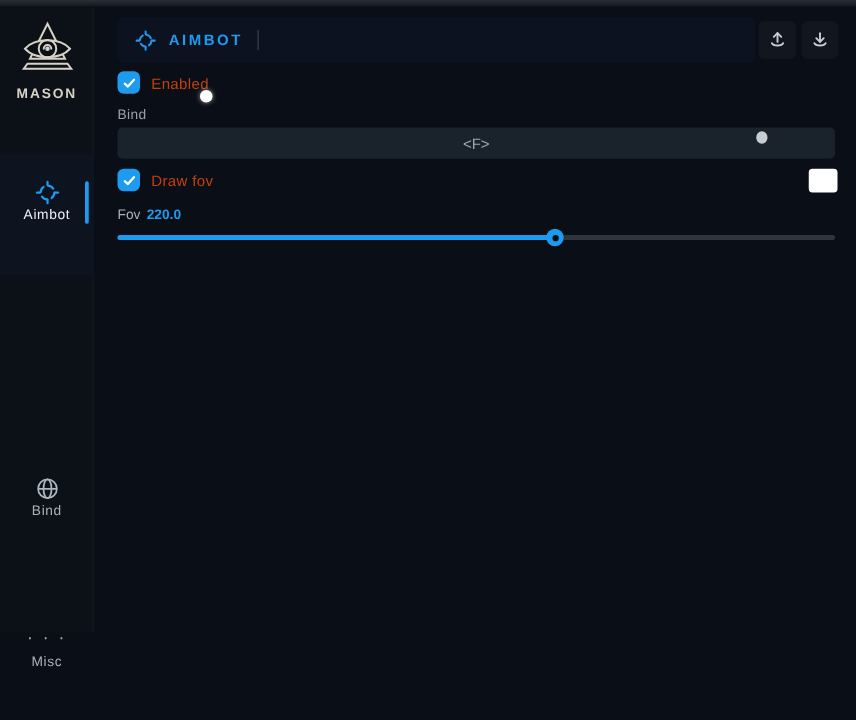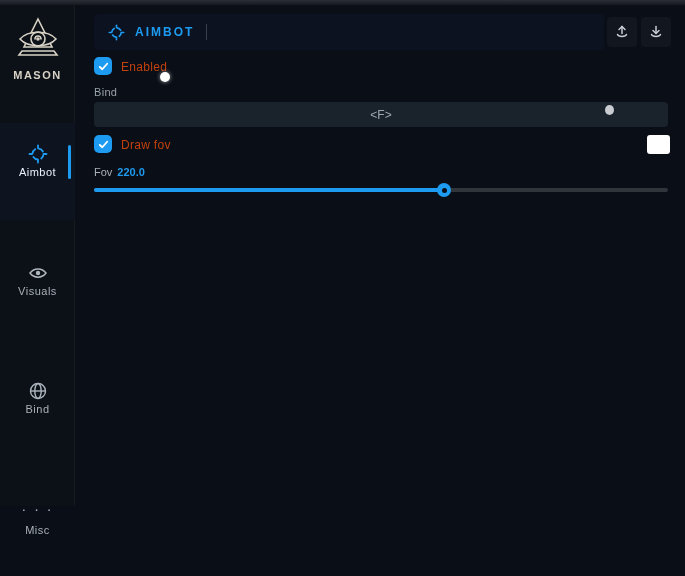--- a/index.html
+++ b/index.html
@@ -135,31 +135,20 @@
             <line x1="10" y1="1.5" x2="10" y2="4"></line>
             <line x1="10" y1="16" x2="10" y2="18.5"></line>
             <line x1="1.5" y1="10" x2="4" y2="10"></line>
             <line x1="16" y1="10" x2="18.5" y2="10"></line>
           </g>
         </svg>
       </span>
       <span class="nav-label">Aimbot</span>
     </div>
 
-    <div class="nav-item" style="top:258px;">
-      <span class="nav-icon">
-        <svg width="20" height="20" viewBox="0 0 20 20">
-          <g fill="none" stroke="#aeb6bf" stroke-width="1.5">
-            <path d="M2 10 C6 4.5, 14 4.5, 18 10 C14 15.5, 6 15.5, 2 10 Z"></path>
-            <circle cx="10" cy="10" r="2.2" fill="#aeb6bf" stroke="none"></circle>
-          </g>
-        </svg>
-      </span>
-      <span class="nav-label">Visuals</span>
-    </div>
 
     <div class="nav-item" style="top:376px;">
       <span class="nav-icon">
         <svg width="20" height="20" viewBox="0 0 20 20">
           <g fill="none" stroke="#aeb6bf" stroke-width="1.4">
             <circle cx="10" cy="10" r="7.5"></circle>
             <ellipse cx="10" cy="10" rx="3.2" ry="7.5"></ellipse>
             <line x1="2.5" y1="10" x2="17.5" y2="10"></line>
           </g>
         </svg>

